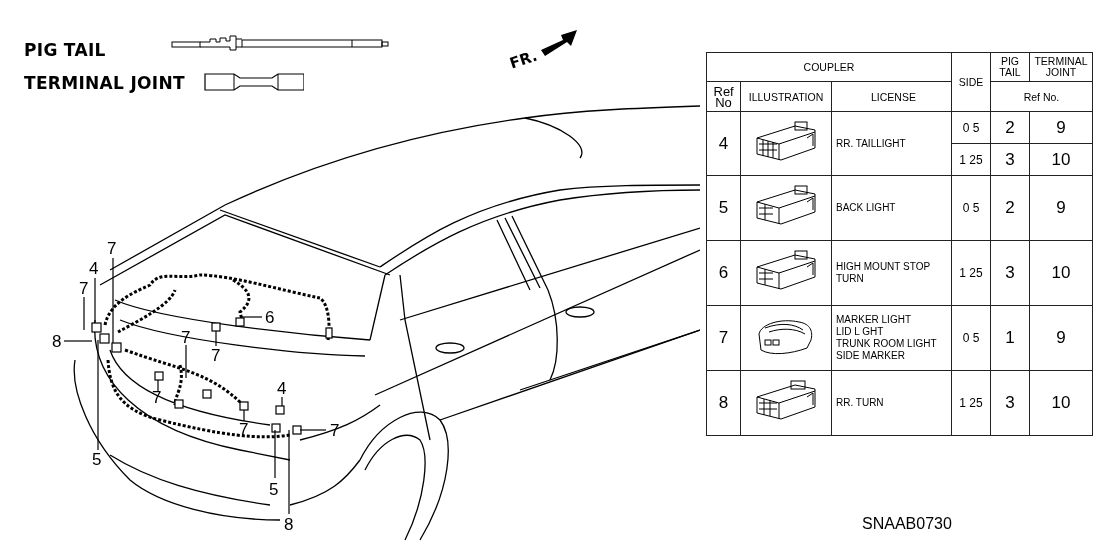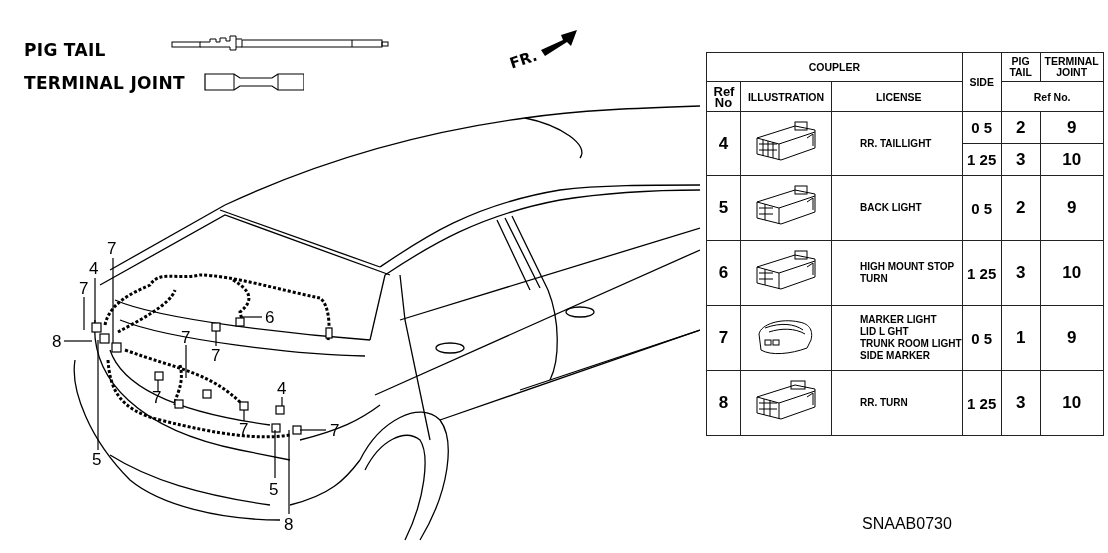--- a/index.html
+++ b/index.html
@@ -6,33 +6,33 @@
   body { width:1108px; height:553px; position:relative; overflow:hidden; font-family:"Liberation Sans", sans-serif; color:#000; }
   .legend-label { position:absolute; font-family:"DejaVu Sans", sans-serif; font-weight:bold; font-size:17px; letter-spacing:0.3px; }
   #pig-tail-label { left:24px; top:40px; }
   #terminal-joint-label { left:24px; top:73px; }
   #pig-tail-icon { position:absolute; left:170px; top:33px; }
   #terminal-joint-icon { position:absolute; left:204px; top:72px; }
   #fr-indicator { position:absolute; left:505px; top:24px; }
   #car-diagram { position:absolute; left:0; top:90px; }
   .callout { position:absolute; font-size:17px; font-family:"Liberation Sans", sans-serif; line-height:1; }
   table#coupler-table { position:absolute; left:706px; top:52px; border-collapse:collapse; font-family:"Liberation Sans", sans-serif; }
-  #coupler-table td, #coupler-table th { border:1.5px solid #222; padding:0; text-align:center; font-weight:bold; }
+  #coupler-table td, #coupler-table th { border:1.5px solid #222; padding:0; text-align:center; font-weight:normal; }
   #coupler-table th { font-size:10.5px; }
   .hdr-coupler { height:28px; }
   .hdr-sub { height:29px; }
   .ref { width:33px; font-size:17px; }
   .ill { width:90px; }
   .loc { width:115px; text-align:left !important; padding-left:4px !important; font-size:10px; line-height:12px; }
-  .size { width:38px; font-size:15px; }
+  .size { width:38px; font-size:12px; }
   .pig { width:38px; font-size:17px; }
   .tj { width:62px; font-size:17px; }
   .row-h { height:65px; }
   .half-h { height:32px; }
-  .loc div { white-space:nowrap;margin-left:24px; }
+  .loc div { white-space:nowrap; }
   #diagram-code { position:absolute; left:862px; top:515px; font-size:16px; }
 </style>
 </head>
 <body>
 
 <div id="pig-tail-label" class="legend-label">PIG TAIL</div>
 <svg id="pig-tail-icon" width="220" height="22" viewBox="0 0 220 22">
   <g fill="none" stroke="#000" stroke-width="1">
     <rect x="2" y="9" width="28" height="5"></rect>
     <path d="M30 9 L40 9 L40 6 L46 6 L46 9 L50 9 L50 5 L56 5 L56 8 L60 8 L60 3 L66 3 L66 17 L60 17 L60 14 L30 14"></path>

